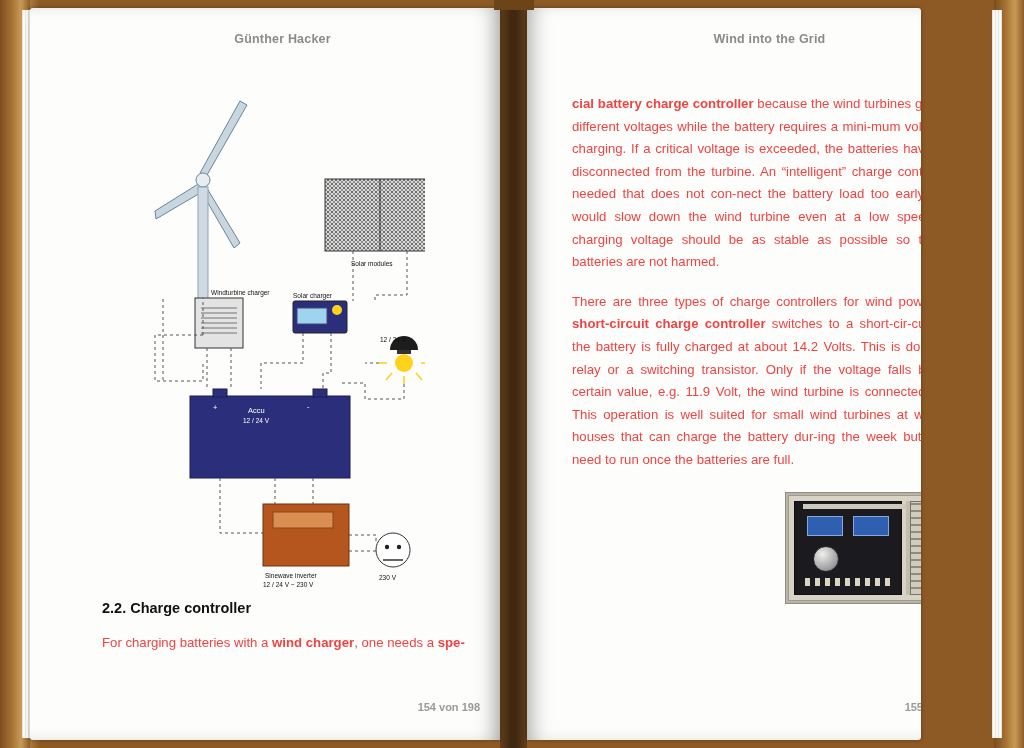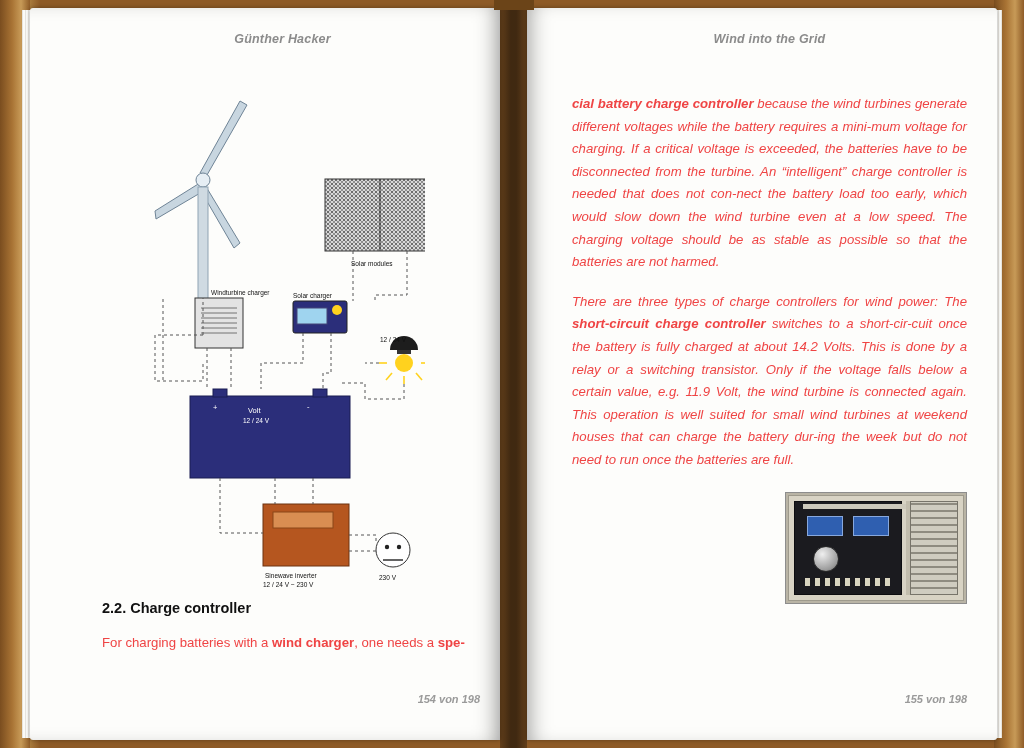--- a/index.html
+++ b/index.html
@@ -42,21 +42,21 @@
   }
   .page.left {
     left: 30px;
     width: 470px;
     border-radius: 3px 0 0 3px;
     box-shadow: inset -14px 0 22px -12px rgba(0,0,0,0.45),
                 0 0 4px rgba(0,0,0,0.35);
   }
   .page.right {
     left: 527px;
-    width: 470px;
+    width: 394px;
     border-radius: 0 3px 3px 0;
     box-shadow: inset 14px 0 22px -12px rgba(0,0,0,0.40),
                 0 0 4px rgba(0,0,0,0.35);
   }
 
   
   .edge-lines {
     position: absolute;
     top: 10px; bottom: 10px;
     width: 10px;
@@ -75,21 +75,21 @@
   }
   .gutter-top {
     position: absolute;
     left: 494px; top: 0; width: 40px; height: 10px;
     background: #6b4418;
   }
 
   
   .col {
     position: absolute;
-    top: 0; bottom: 12px; font-style: italic;
+    top: 0; bottom: 4px;
   }
   .col.left-col  { left: 55px; width: 395px; }
   .col.right-col { left: 45px; width: 395px; }
 
   .runhead {
     position: absolute;
     top: 24px;
     width: 100%;
     text-align: center;
     font-size: 12.5px;
@@ -310,21 +310,21 @@
 
           <path d="M314 472 L341 472 L341 480"></path>
           <path d="M314 488 L341 488"></path>
         </g>
       </svg>
 
       <div class="d-label" style="left:176px; top:225px;">Windturbine charger</div>
       <div class="d-label" style="left:258px; top:228px;">Solar charger</div>
       <div class="d-label" style="left:316px; top:196px;">Solar modules</div>
       <div class="d-label" style="left:345px; top:272px;">12 / 24 V</div>
-      <div class="d-label big" style="left:213px; top:343px; color:#fff;">Volt</div>
+      <div class="d-label big" style="left:213px; top:343px; color:#fff;">Accu</div>
       <div class="d-label" style="left:208px; top:353px; color:#fff;">12 / 24  V</div>
       <div class="d-label big" style="left:178px; top:340px; color:#fff;">+</div>
       <div class="d-label big" style="left:272px; top:339px; color:#fff;">-</div>
       <div class="d-label" style="left:230px; top:508px;">Sinewave inverter</div>
       <div class="d-label" style="left:228px; top:517px;">12 / 24 V  ~ 230 V</div>
       <div class="d-label" style="left:344px; top:510px;">230 V</div>
     </div>
 
     <div class="left-bottom-text">
       <h3 class="section">2.2. Charge controller</h3>

